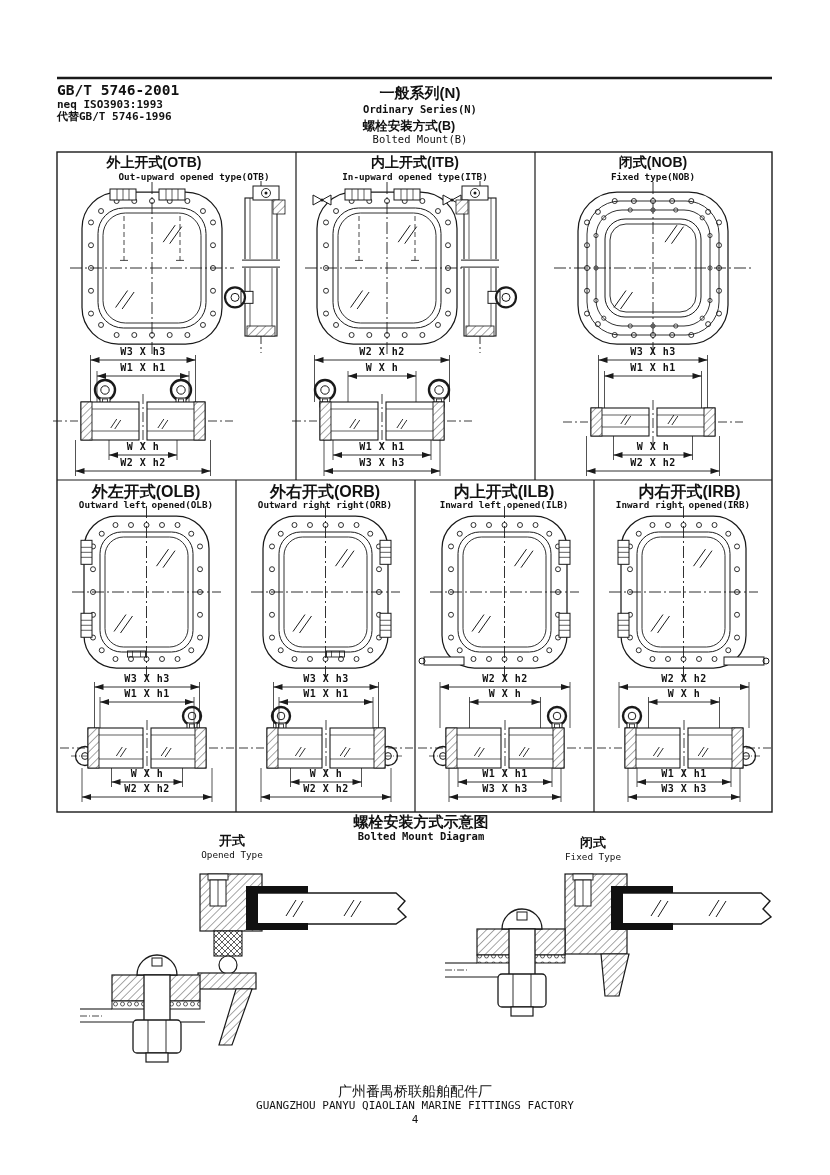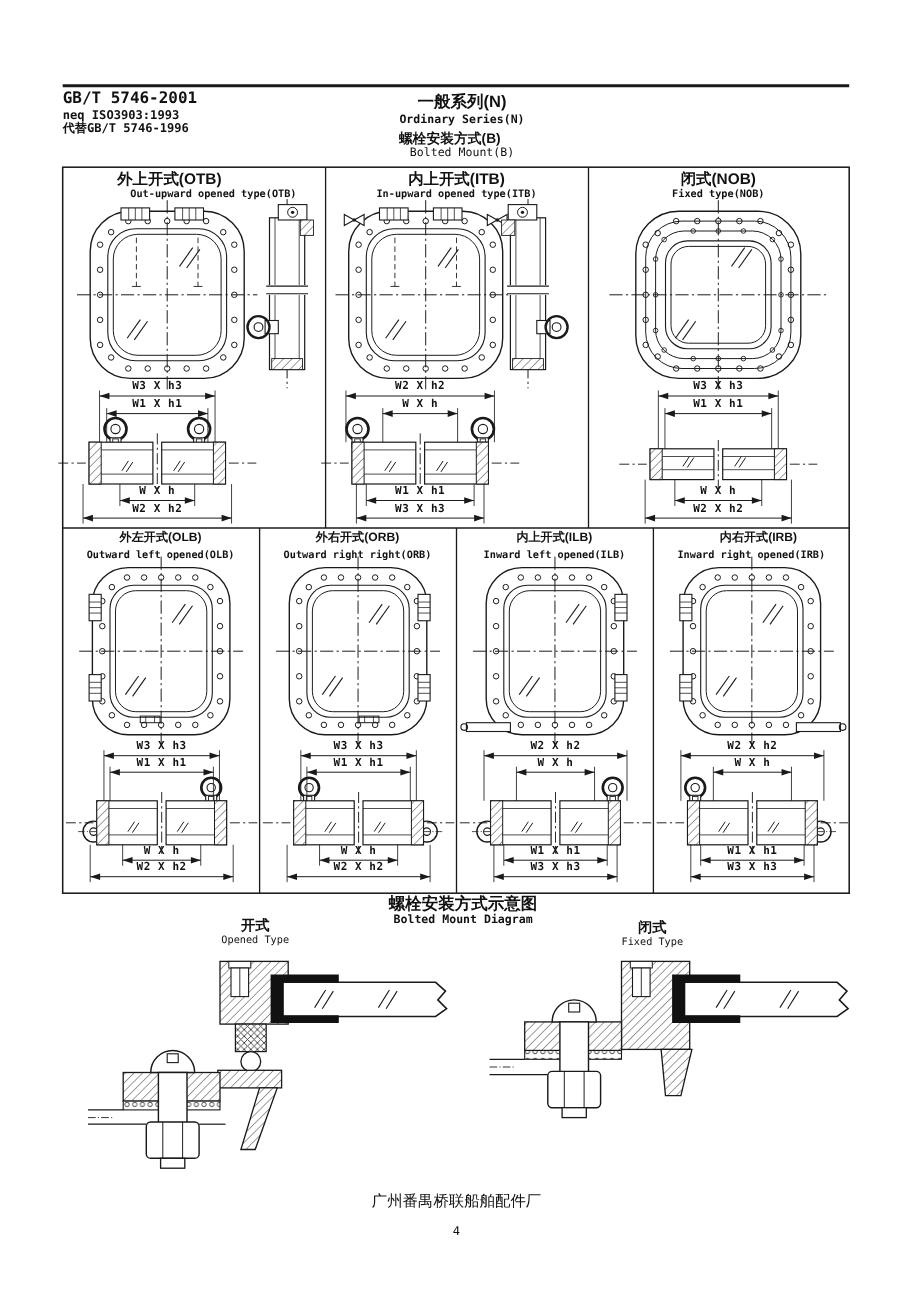--- a/index.html
+++ b/index.html
@@ -12,21 +12,21 @@
   .mono{font-family:"DejaVu Sans Mono",monospace}
   .b{font-weight:bold}
   .fs27{font-size:26px;letter-spacing:2px}
   .fs17{font-size:17.5px;letter-spacing:-0.2px}
   .fs145{font-size:14.5px}
   .fs11{font-size:11px}
   .fs15{font-size:15px}
   .fs105{font-size:10.5px}
   .fs125{font-size:12.5px}
   .fs14{font-size:14px}
-  .fs135{font-size:11px}
+  .fs135{font-size:16px}
   .fs13{font-size:13px}
   .fs95{font-size:9.3px}
   .fs10{font-size:10px;letter-spacing:.5px;line-height:1}
 </style>
 </head>
 <body>
 
 <div class="page">
 
   <svg id="art" class="art" width="830" height="1175" viewBox="0 0 830 1175">
@@ -800,14 +800,15 @@
     </div>
 
   <div class="abs cjk b fs15 ctr" style="left:421px;top:814px">螺栓安装方式示意图</div>
   <div class="abs mono b fs105 ctr" style="left:421px;top:831px">Bolted Mount Diagram</div>
   <div class="abs cjk b fs13 ctr" style="left:232px;top:834px">开式</div>
   <div class="abs mono fs95 ctr" style="left:232px;top:850px">Opened Type</div>
   <div class="abs cjk b fs13 ctr" style="left:593px;top:836px">闭式</div>
   <div class="abs mono fs95 ctr" style="left:593px;top:852px">Fixed Type</div>
 
   <div class="abs cjk fs14 ctr" style="left:415px;top:1084px">广州番禺桥联船舶配件厂</div>
+  <div class="abs mono fs11 ctr" style="left:415px;top:1100px">GUANGZHOU PANYU QIAOLIAN MARINE FITTINGS FACTORY</div>
   <div class="abs mono fs11 ctr" style="left:415px;top:1114px">4</div>
 </div>
 
 </body></html>

